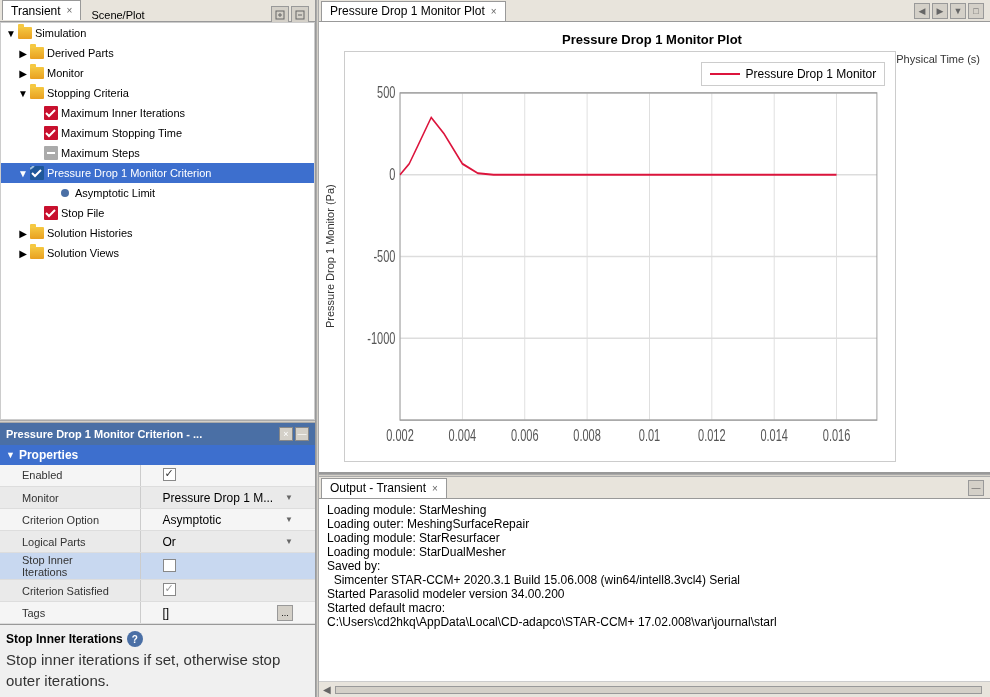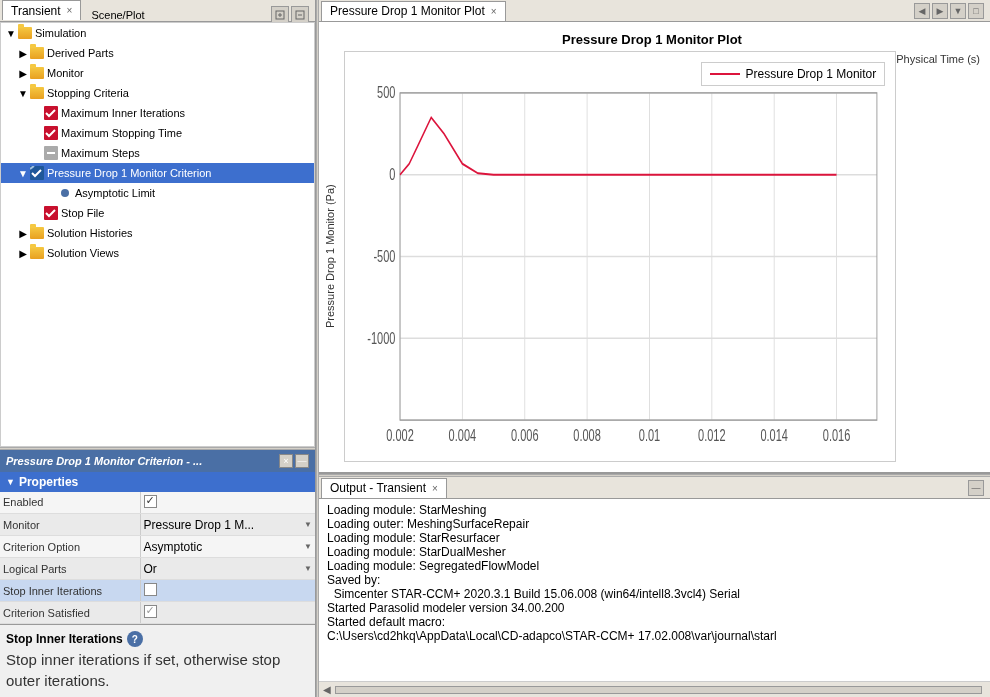--- a/index.html
+++ b/index.html
@@ -32,32 +32,32 @@
     .tree-label { font-size: 11px; }
 
     
     .icon-folder { width: 14px; height: 12px; background: linear-gradient(to bottom, #f5c842, #e8a020); border-radius: 1px; position: relative; }
     .icon-folder::before { content: ''; position: absolute; top: -3px; left: 0; width: 6px; height: 4px; background: #f5c842; border-radius: 1px 1px 0 0; }
 
     
     .tree-view::-webkit-scrollbar { width: 8px; }
     .tree-view::-webkit-scrollbar-track { background: #f0f0f0; }
     .tree-view::-webkit-scrollbar-thumb { background: #aaa; border: 1px solid #999; }
-    .properties-header { display: flex; align-items: center; justify-content: space-between; background: #4a6fa5; color: white; padding: 2px 6px; height: 22px; font-style: italic; }
+    .properties-header { display: flex; align-items: center; justify-content: space-between; background: #4a6fa5; color: white; padding: 2px 6px; height: 22px; }
     .properties-title { font-size: 11px; font-weight: bold; }
 
     .properties-label-bar { background: #3d6fce; color: white; padding: 2px 6px; height: 20px; display: flex; align-items: center; font-size: 11px; font-weight: bold; cursor: pointer; }
     .properties-label-bar::before { content: '▼'; margin-right: 4px; font-size: 9px; }
 
     .properties-table { width: 100%; border-collapse: collapse; }
     .properties-table tr { height: 22px; }
     .properties-table tr:nth-child(odd) { background: #f5f5f5; }
     .properties-table tr:nth-child(even) { background: #eaeaea; }
     .properties-table tr.selected-row { background: #c8d8f0; }
-    .properties-table td { padding: 1px 3px; border-bottom: 1px solid #ddd; vertical-align: middle; font-size: 11px; }
+    .properties-table td { padding: 1px 22px; border-bottom: 1px solid #ddd; vertical-align: middle; font-size: 11px; }
     .properties-table td:first-child { width: 140px; border-right: 1px solid #ccc; color: #333; }
     .properties-table td:last-child { color: #000; }
 
     .prop-value-with-arrow { display: flex; align-items: center; justify-content: space-between; }
     .prop-dropdown-arrow { font-size: 8px; color: #666; }
     .prop-checkbox { width: 13px; height: 13px; border: 1px solid #888; background: white; display: inline-block; position: relative; }
     .prop-checkbox.checked::after { content: '✓'; position: absolute; top: -2px; left: 1px; font-size: 11px; color: #333; }
     .prop-checkbox.checked-gray::after { content: '✓'; position: absolute; top: -2px; left: 1px; font-size: 11px; color: #999; }
 
     .tags-cell { display: flex; align-items: center; justify-content: space-between; }
@@ -328,20 +328,29 @@
           <td>
             <span class="prop-checkbox"></span>
           </td>
         </tr>
         <tr>
           <td>Criterion Satisfied</td>
           <td>
             <span class="prop-checkbox checked-gray"></span>
           </td>
         </tr>
+        <tr>
+          <td>Tags</td>
+          <td>
+            <div class="tags-cell">
+              <span>[]</span>
+              <div class="tags-btn">...</div>
+            </div>
+          </td>
+        </tr>
       </tbody>
     </table>
 
     <div class="description-panel">
       <div class="description-title">
         <span>Stop Inner Iterations</span>
         <div class="help-icon">?</div>
       </div>
       <div class="description-text">Stop inner iterations if set, otherwise stop outer iterations.</div>
     </div>
@@ -431,21 +440,20 @@
           <span>Output - Transient</span>
           <span class="tab-close">×</span>
         </div>
         <div class="nav-btn" style="margin-right:4px;">—</div>
       </div>
       <div class="output-content">
         <div>Loading module: StarMeshing</div>
         <div>Loading outer: MeshingSurfaceRepair</div>
         <div>Loading module: StarResurfacer</div>
         <div>Loading module: StarDualMesher</div>
-        <div>Loading module: SegregatedFlowModel</div>
         <div>Saved by:</div>
         <div>&nbsp;&nbsp;Simcenter STAR-CCM+ 2020.3.1 Build 15.06.008 (win64/intell8.3vcl4) Serial</div>
         <div>Started Parasolid modeler version 34.00.200</div>
         <div>Started default macro:</div>
         <div>C:\Users\cd2hkq\AppData\Local\CD-adapco\STAR-CCM+ 17.02.008\var\journal\starl</div>
       </div>
       <div class="output-bottom-bar">
         <span class="output-scroll-left">◀</span>
         <div style="flex:1; height:8px; background:#d4d0c8; margin: 0 4px; border:1px solid #999;"></div>
       </div>

